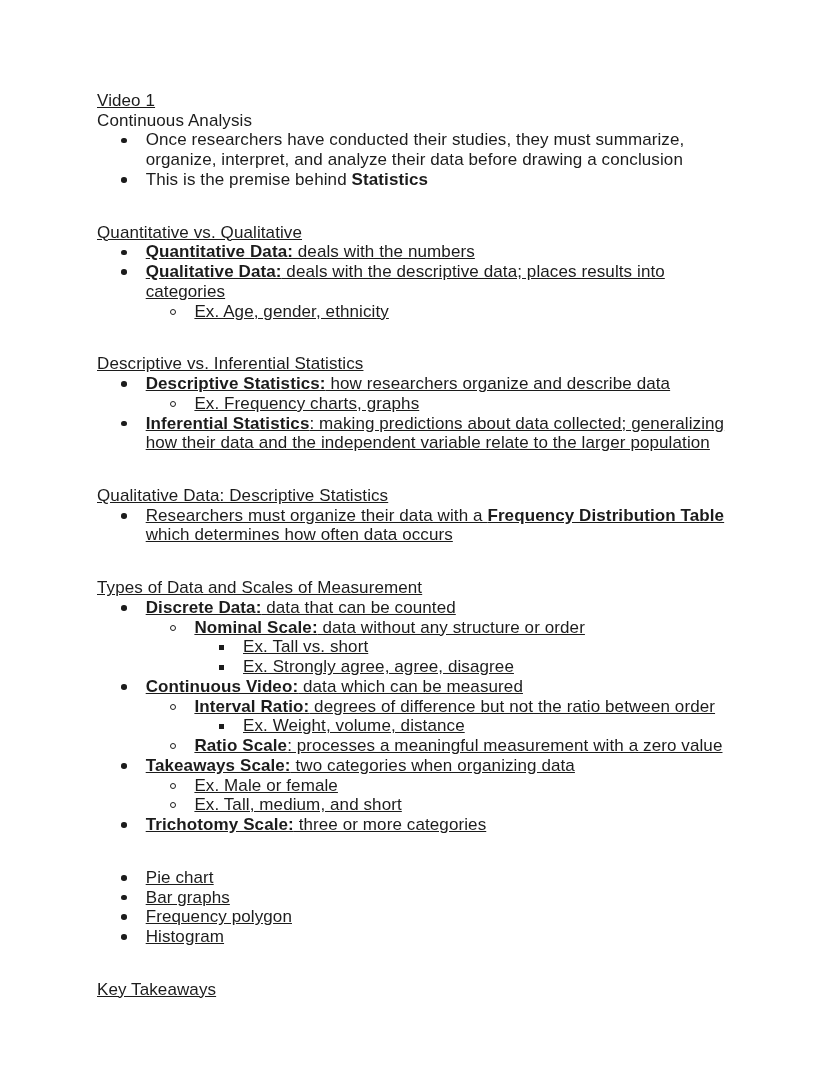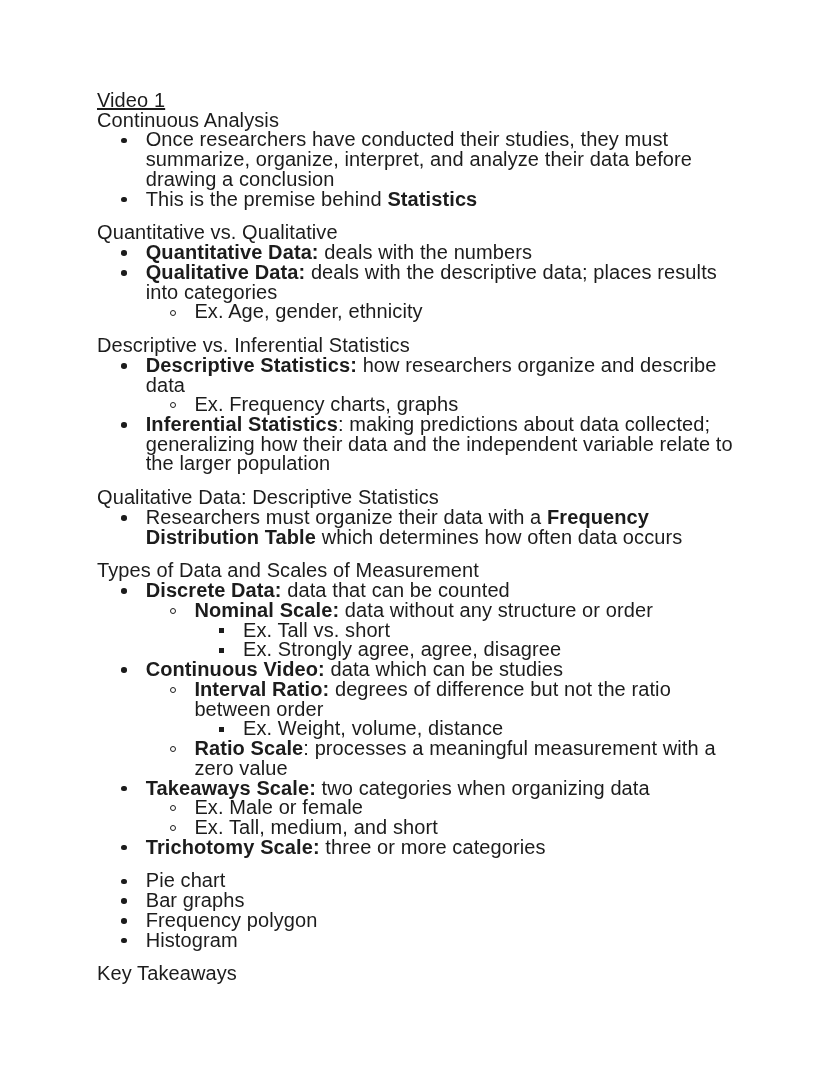--- a/index.html
+++ b/index.html
@@ -13,26 +13,27 @@
     overflow: hidden;
     position: relative;
     font-family: "Liberation Sans", "DejaVu Sans", sans-serif;
     color: #1c1c1c;
   }
   .doc {
     position: absolute;
     top: 91px;
     left: 97px;
     width: 636px;
-    font-size: 20px;
+    font-size: 17px;
     line-height: 19.74px;
     letter-spacing: 0.1px;
   }
   .section + .section {
-    margin-top: 14px;
+    margin-top: 33px;
+    text-decoration: underline;
   }
   .heading {
     margin: 0;
   }
   .heading.underline {
     text-decoration: underline;
   }
   .li {
     position: relative;
   }
@@ -93,21 +94,21 @@
     <div class="section">
       <p class="heading">Qualitative Data: Descriptive Statistics</p>
       <div class="li l1"><span class="marker disc"></span><span class="seg">Researchers must organize their data with a </span><span class="seg-bold">Frequency Distribution Table</span><span class="seg"> which determines how often data occurs</span></div>
     </div>
     <div class="section">
       <p class="heading">Types of Data and Scales of Measurement</p>
       <div class="li l1"><span class="marker disc"></span><span class="seg-bold">Discrete Data:</span><span class="seg"> data that can be counted</span></div>
       <div class="li l2"><span class="marker circle"></span><span class="seg-bold">Nominal Scale:</span><span class="seg"> data without any structure or order</span></div>
       <div class="li l3"><span class="marker square"></span><span class="seg">Ex. Tall vs. short</span></div>
       <div class="li l3"><span class="marker square"></span><span class="seg">Ex. Strongly agree, agree, disagree</span></div>
-      <div class="li l1"><span class="marker disc"></span><span class="seg-bold">Continuous Video:</span><span class="seg"> data which can be studies</span></div>
+      <div class="li l1"><span class="marker disc"></span><span class="seg-bold">Continuous Video:</span><span class="seg"> data which can be measured</span></div>
       <div class="li l2"><span class="marker circle"></span><span class="seg-bold">Interval Ratio:</span><span class="seg"> degrees of difference but not the ratio between order</span></div>
       <div class="li l3"><span class="marker square"></span><span class="seg">Ex. Weight, volume, distance</span></div>
       <div class="li l2"><span class="marker circle"></span><span class="seg-bold">Ratio Scale</span><span class="seg">: processes a meaningful measurement with a zero value</span></div>
       <div class="li l1"><span class="marker disc"></span><span class="seg-bold">Takeaways Scale:</span><span class="seg"> two categories when organizing data</span></div>
       <div class="li l2"><span class="marker circle"></span><span class="seg">Ex. Male or female</span></div>
       <div class="li l2"><span class="marker circle"></span><span class="seg">Ex. Tall, medium, and short</span></div>
       <div class="li l1"><span class="marker disc"></span><span class="seg-bold">Trichotomy Scale:</span><span class="seg"> three or more categories</span></div>
     </div>
     <div class="section">
       <div class="li l1"><span class="marker disc"></span><span class="seg">Pie chart</span></div>

